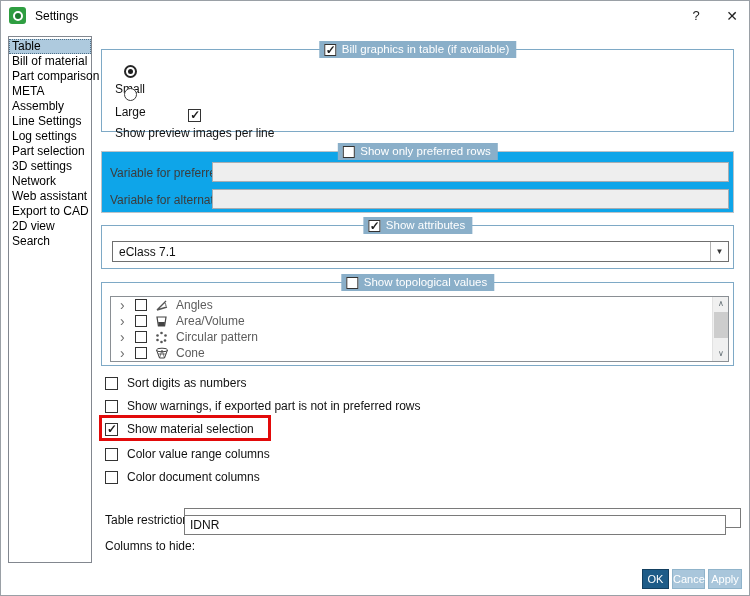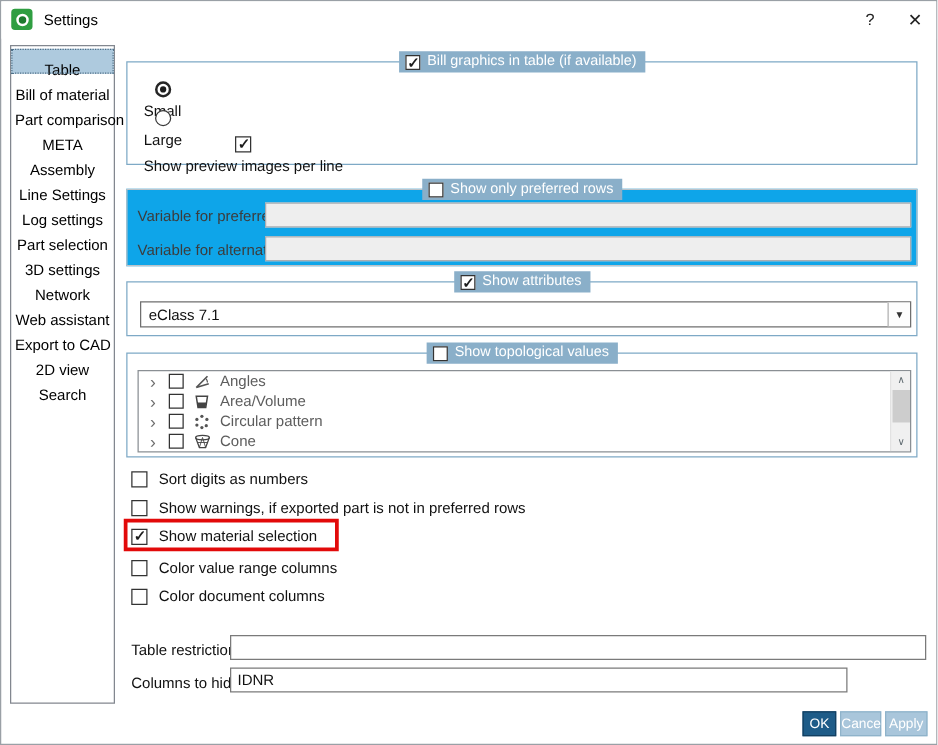--- a/index.html
+++ b/index.html
@@ -16,22 +16,22 @@
               border:2px solid #fff; border-radius:50%; background:#1d7a2e; }
   .title-text { position:absolute; left:34px; top:8px; font-size:12px; color:#000; }
   .cap-btn { position:absolute; top:5px; width:22px; height:20px; text-align:center;
              line-height:20px; font-size:13px; color:#222; cursor:default; }
   .cap-help { left:684px; }
   .cap-close { left:720px; font-size:14px; }
 
   
   .sidebar { position:absolute; left:7px; top:35px; width:84px; height:527px;
              border:1px solid #82878f; background:#fff; padding-top:2px; }
-  .side-item { font-size:12px; height:15px; line-height:14px; padding:10px 3px;
-               white-space:nowrap; color:#000;text-align:center; }
+  .side-item { font-size:12px; height:15px; line-height:14px; padding:0 3px;
+               white-space:nowrap; color:#000; }
   .side-item.selected { background:#aecade; outline:1px dotted #4f7089; outline-offset:-1px; }
 
   
   .group { position:absolute; left:100px; width:633px; border:1px solid #7ea9c6; background:#fff; }
   .group.gray { background:#0ea5e9; border-color:#bcc3c9; }
   .group-header { position:absolute; top:-9px; left:50%; transform:translateX(-50%);
                   background:#8aafc9; color:#ffffff; font-size:11.5px; line-height:15px;
                   padding:1px 7px 1px 5px; display:flex; align-items:center; gap:6px;
                   white-space:nowrap; }
 
@@ -244,19 +244,19 @@
     <span>Color value range columns</span>
   </div>
   <div class="opt-row" style="top:469px;">
     <span class="cb"></span>
     <span>Color document columns</span>
   </div>
 
   <span class="field-label" style="left:104px; top:512px;">Table restrictions:</span>
   <input class="tb" style="left: 183px; top: 507px; width: 557px;" value="">
   <span class="field-label" style="left:104px; top:538px;">Columns to hide:</span>
-  <input class="tb" style="left: 183px; top: 533px; width: 494px;" value="IDNR">
+  <input class="tb" style="left: 183px; top: 514px; width: 542px;" value="IDNR">
 
   <div class="btn btn-ok">OK</div>
   <div class="btn btn-sec btn-cancel">Cancel</div>
   <div class="btn btn-sec btn-apply">Apply</div>
 
 </div>
 
 </body></html>

